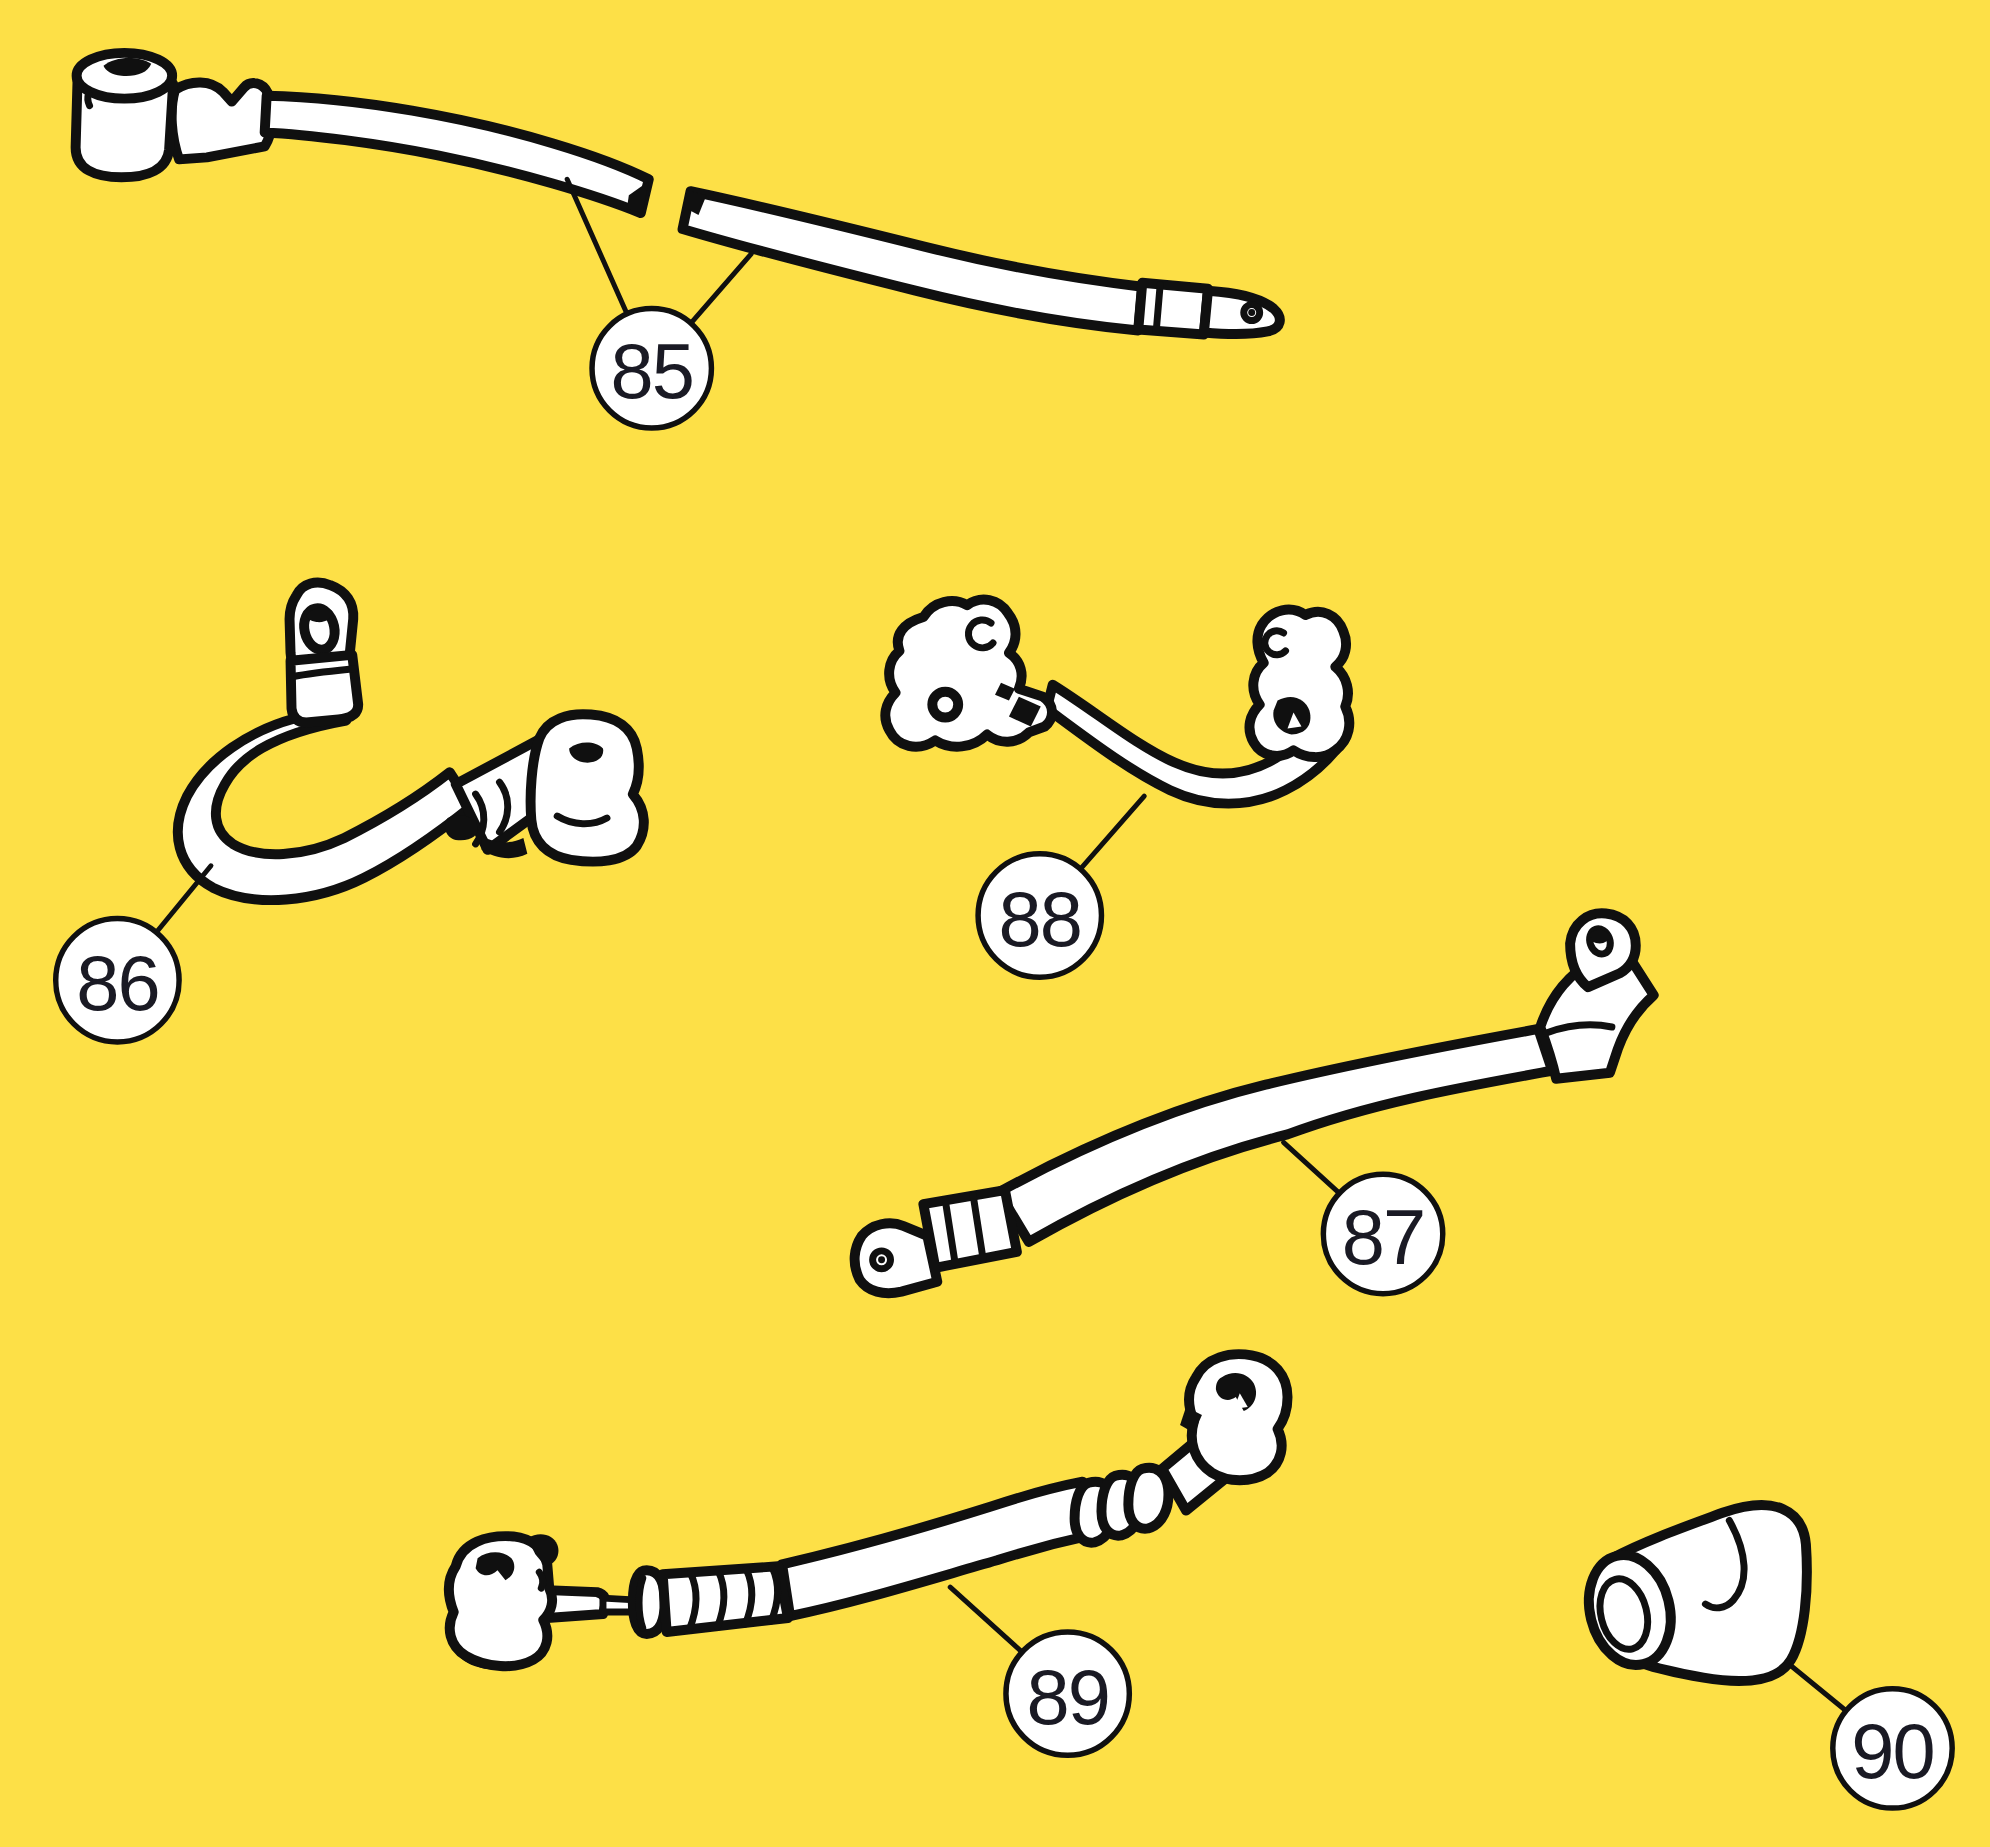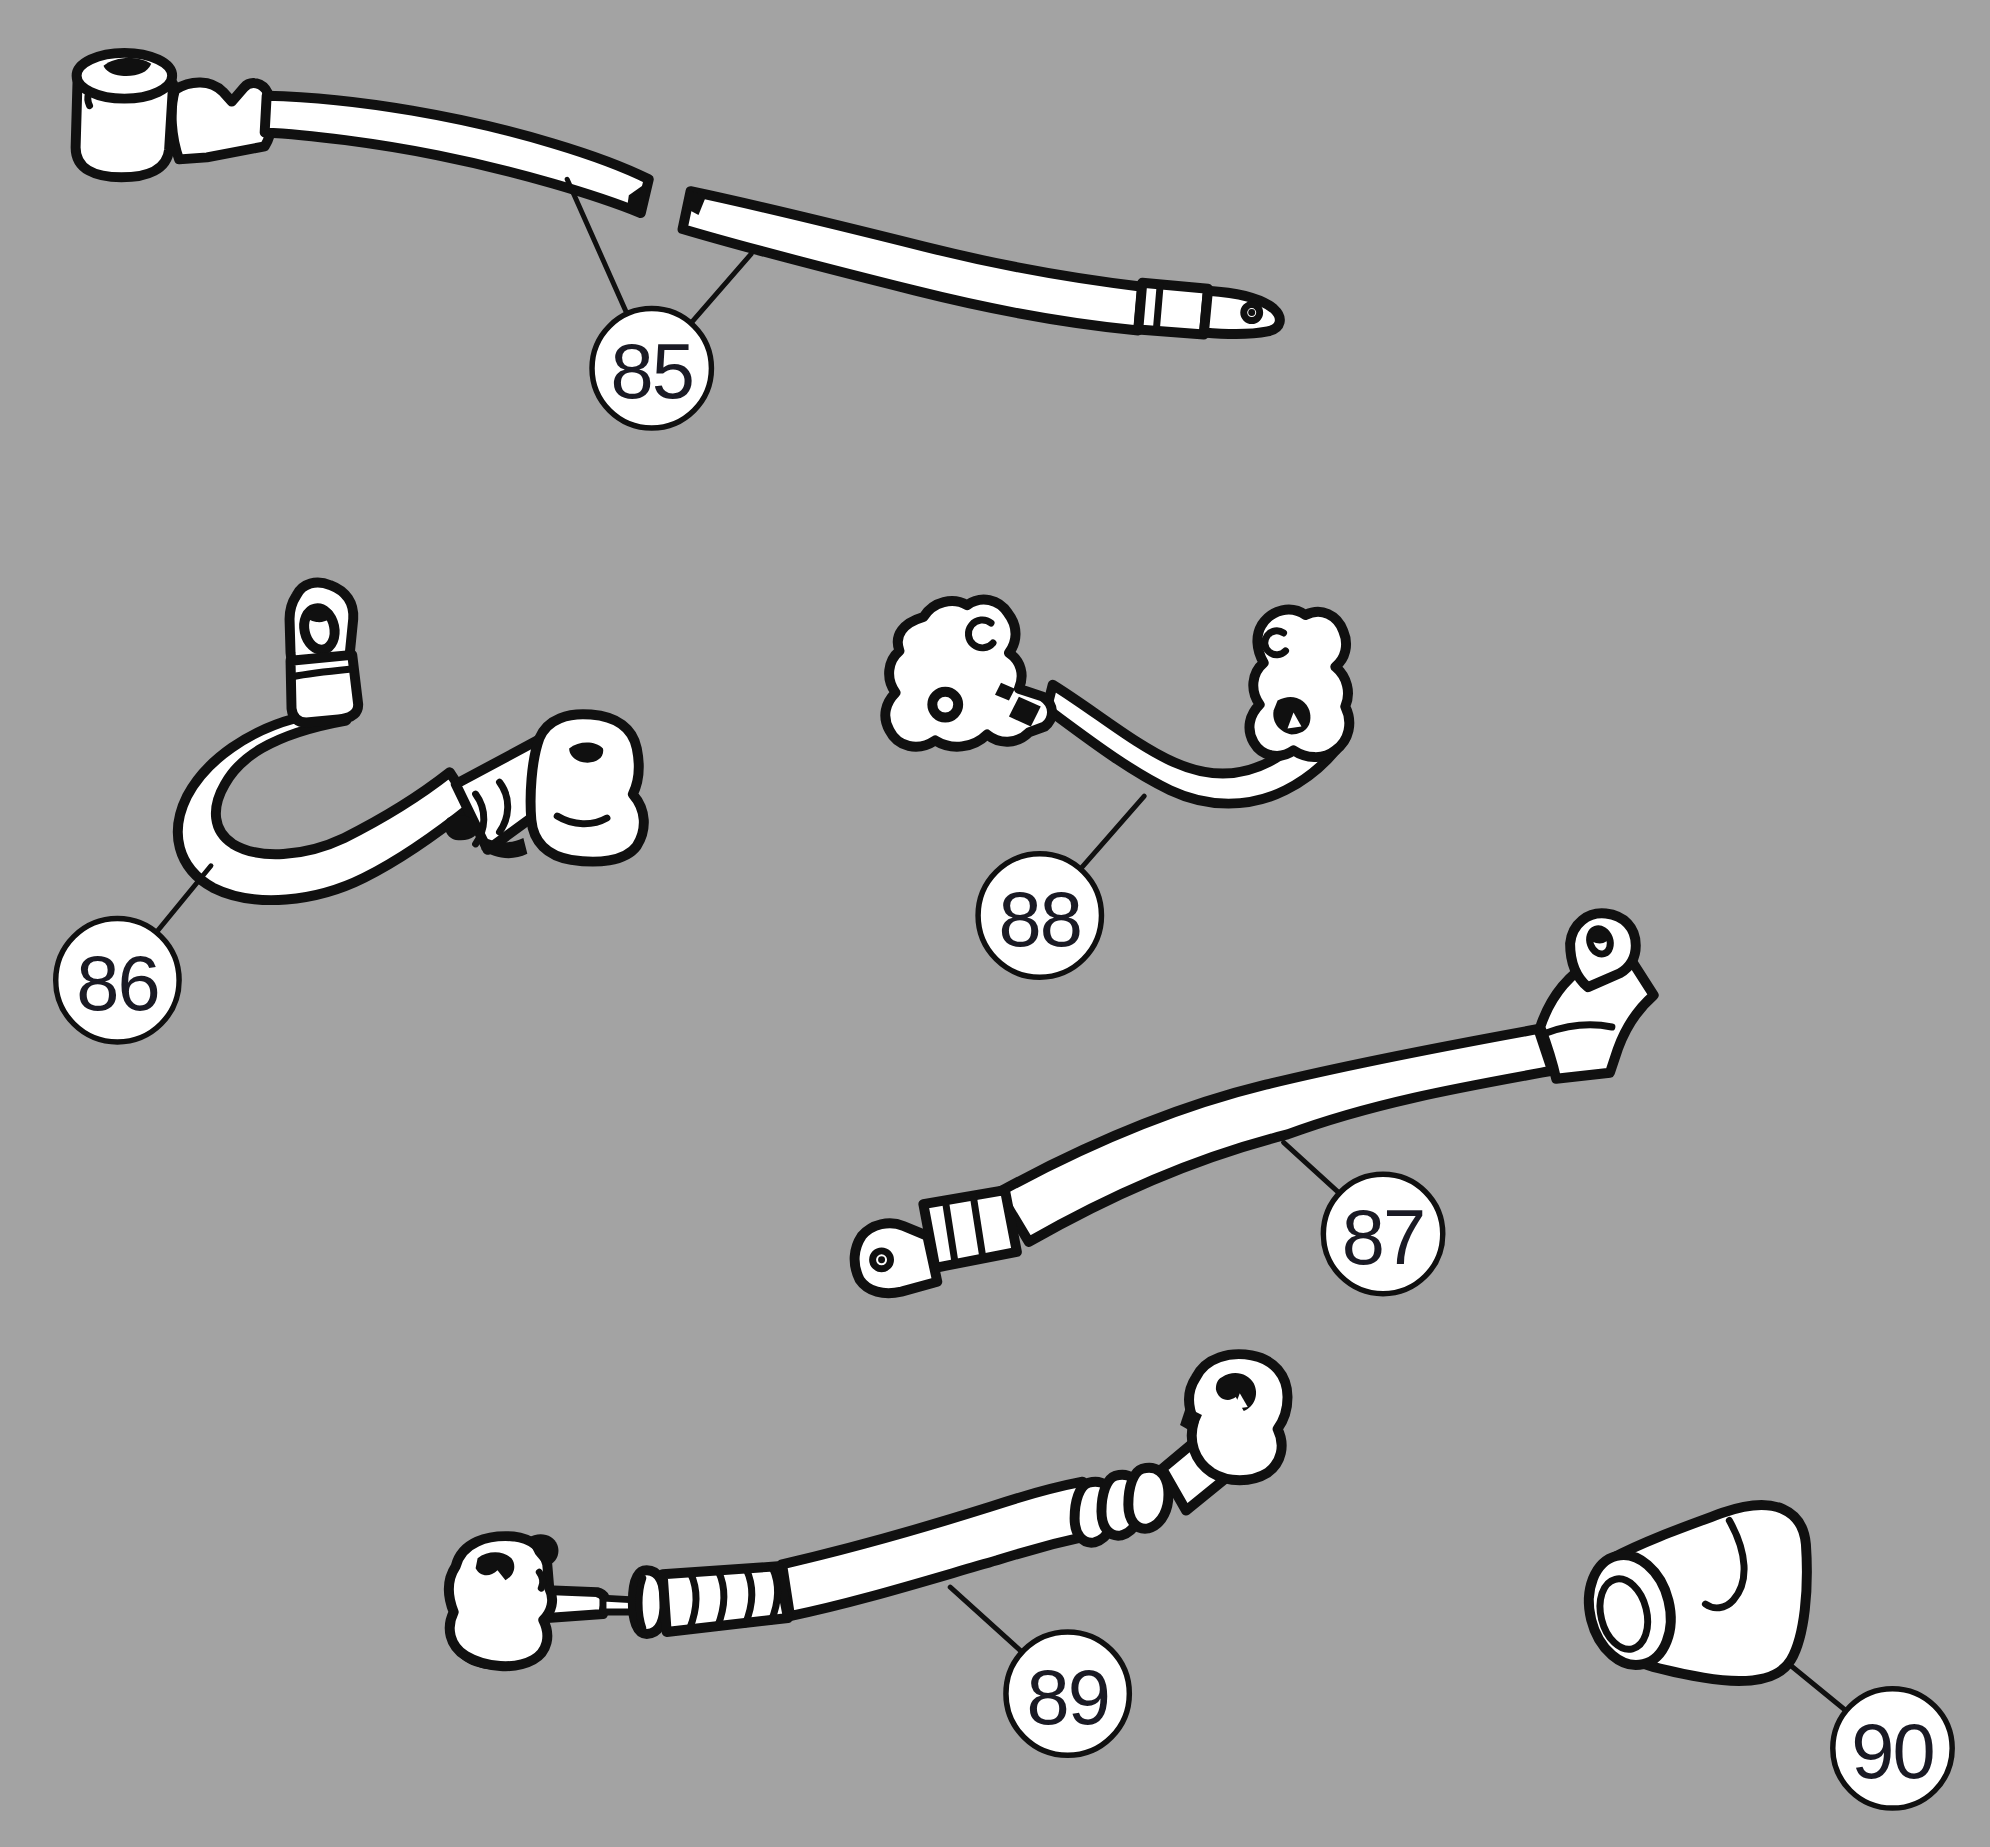--- a/index.html
+++ b/index.html
@@ -1,16 +1,16 @@
 <!DOCTYPE html>
 <html style="--ink: #101010; --label: #1a1a24;"><head>
 <meta charset="utf-8">
 <style>
   html,body{margin:0;padding:0;background:#fdfdfd;}
-  .stage{width:1990px;height:1848px;position:relative;background:#a3a3a3;}
+  .stage{width:1990px;height:1848px;position:relative;background:#fde047;}
   svg{display:block;}
   .body{fill:#ffffff;stroke:var(--ink,#101010);stroke-width:10;stroke-linejoin:round;stroke-linecap:round;}
   .line{fill:none;stroke:var(--ink,#101010);stroke-width:10;stroke-linejoin:round;stroke-linecap:round;}
   .thin{stroke-width:7;}
   .fillk{fill:var(--ink,#101010);stroke:none;}
   .fillw{fill:#ffffff;stroke:none;}
   .leader{fill:none;stroke:var(--ink,#101010);stroke-width:5;stroke-linecap:round;}
   .co{fill:#ffffff;stroke:var(--ink,#101010);stroke-width:5.5;}
   .co-label{font-family:"Liberation Sans",sans-serif;font-size:78px;letter-spacing:-2px;
             fill:var(--label,#1a1a24);text-anchor:middle;dominant-baseline:central;}

